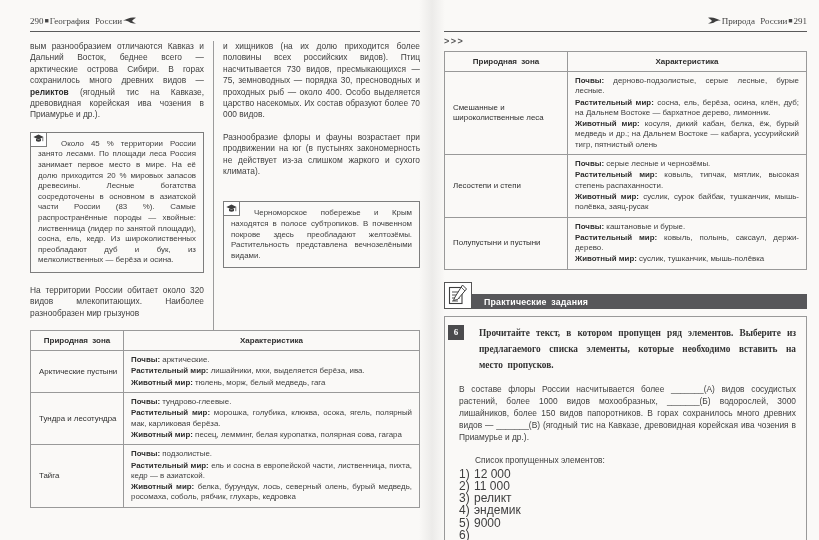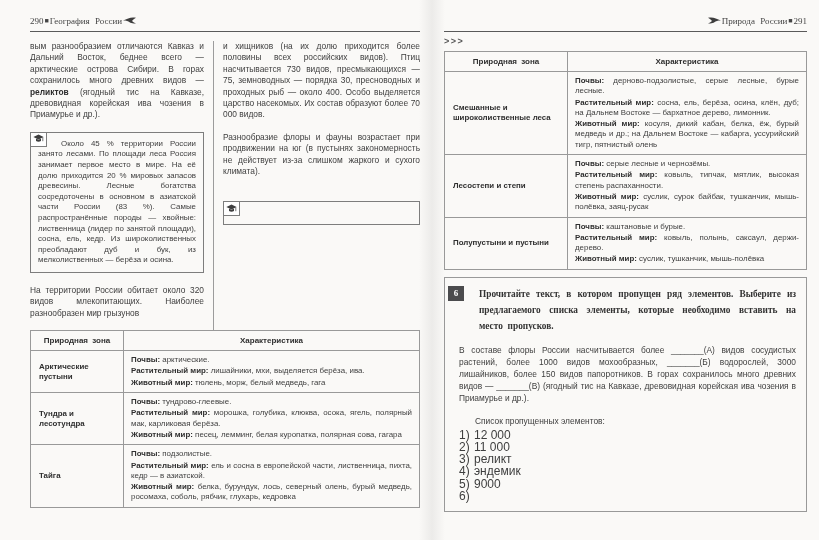--- a/index.html
+++ b/index.html
@@ -33,21 +33,21 @@
   .cap-box{float:left;width:15px;height:13px;border:1px solid #7d7d7d;background:#fff;
     margin:-7px 5px 2px -8px;display:flex;align-items:center;justify-content:center}
   .note-text{font-size:7.9px;line-height:10.6px;text-align:justify;text-indent:9px;margin:0}
   .mt-big{margin-top:24px}
 
   .table-title{font-family:"Liberation Serif",serif;font-weight:bold;font-size:8.3px;color:#2f2f2f;
     text-align:center;letter-spacing:0.8px;word-spacing:5px;margin:2px 0 7px}
   table.zones{width:100%;border-collapse:collapse;background:#fff0}
   .zones th{border:1px solid #999;font-size:8px;padding:5px 4px;font-weight:bold;color:#2f2f2f;word-spacing:2px}
   .zones td{border:1px solid #999;vertical-align:middle}
-  .td-zone{width:80px;font-weight:bold;font-size:7.9px;line-height:10px;padding:4px 4px 4px 8px;color:#2f2f2f}
+  .td-zone{width:80px;font-weight:normal;font-size:7.9px;line-height:10px;padding:4px 4px 4px 8px;color:#2f2f2f}
   .page-right .td-zone{width:110px}
   .td-char{padding:3px 7px;font-size:7.9px;line-height:10.3px}
   .cline{margin:1px 0;text-align:justify}
   .cline b{color:#2f2f2f}
 
   .cont-mark{font-size:9px;font-weight:bold;color:#555;letter-spacing:1.5px}
   .cont-right{margin:4px 0 5px}
 
   .tasks-header{display:flex;align-items:flex-end;margin-top:12px}
   .task-icon{width:28px;height:27px;border:1px solid #555;background:#fff;box-sizing:border-box;
@@ -108,20 +108,21 @@
       <p class="body">Разнообразие флоры и фауны возрастает при продвижении на юг (в пустынях закономерность не действует из-за слишком жаркого и сухого климата).</p>
 
       <div class="notebox mt-big">
         <span class="cap-box">
           <svg width="11" height="10" viewBox="0 0 11 10">
               <path d="M5.5,0.5 L10.6,3 L5.5,5.5 L0.4,3 Z" fill="#3e3e3e"></path>
               <path d="M3,4.4 L3,7 Q5.5,8.6 8,7 L8,4.4 L5.5,5.7 Z" fill="#3e3e3e"></path>
               <line x1="9.8" y1="3.4" x2="9.8" y2="7.2" stroke="#3e3e3e" stroke-width="0.7"></line>
             </svg>
         </span>
+        <p class="note-text">Черноморское побережье и Крым находятся в полосе субтропиков. В почвенном покрове здесь преобладают желтозёмы. Растительность представлена вечнозелёными видами.</p>
       </div>
     </div>
   </div>
 
 
   <table class="zones">
     <tbody>
         <tr>
       <th>Природная  зона</th>
       <th>Характеристика</th>
@@ -196,20 +197,34 @@
       <td class="td-zone">Полупустыни и пустыни</td>
       <td class="td-char">
         <div class="cline"><b>Почвы:</b> <span>каштановые и бурые.</span></div>
         <div class="cline"><b>Растительный мир:</b> <span>ковыль, полынь, саксаул, держи-дерево.</span></div>
         <div class="cline"><b>Животный мир:</b> <span>суслик, тушканчик, мышь-полёвка</span></div>
       </td>
     </tr>
   </tbody>
     </table>
 
+  <div class="tasks-header">
+    <span class="task-icon">
+      <svg width="22" height="22" viewBox="0 0 22 22">
+        <rect x="2.5" y="3.5" width="12.5" height="16" fill="none" stroke="#3e3e3e" stroke-width="1.1"></rect>
+        <line x1="5" y1="8" x2="13" y2="8" stroke="#3e3e3e" stroke-width="0.9"></line>
+        <line x1="5" y1="11" x2="13" y2="11" stroke="#3e3e3e" stroke-width="0.9"></line>
+        <line x1="5" y1="14" x2="13" y2="14" stroke="#3e3e3e" stroke-width="0.9"></line>
+        <line x1="5" y1="17" x2="11" y2="17" stroke="#3e3e3e" stroke-width="0.9"></line>
+        <polygon points="15.5,1 19.5,5 10.5,15.5 6.5,16.5 8,13" fill="#fff" stroke="#3e3e3e" stroke-width="1"></polygon>
+        <line x1="14" y1="3" x2="18" y2="7" stroke="#3e3e3e" stroke-width="0.8"></line>
+      </svg>
+    </span>
+    <div class="tasks-bar">Практические  задания</div>
+  </div>
 
   <div class="task-box">
     <div class="task-row">
       <span class="badge">6</span>
       <p class="instruction">Прочитайте текст, в котором пропущен ряд элементов. Выберите из предлагаемого списка элементы, которые необходимо вставить на место пропусков.</p>
     </div>
 
     <p class="task-para">В составе флоры России насчитывается более _______(А) видов сосудистых растений, более 1000 видов мохообразных, _______(Б) водорослей, 3000 лишайников, более 150 видов папоротников. В горах сохранилось много древних видов — _______(В) (ягодный тис на Кавказе, древовидная корейская ива чозения в Приамурье и др.).</p>
 
     <div class="list-title">Список пропущенных элементов:</div>

